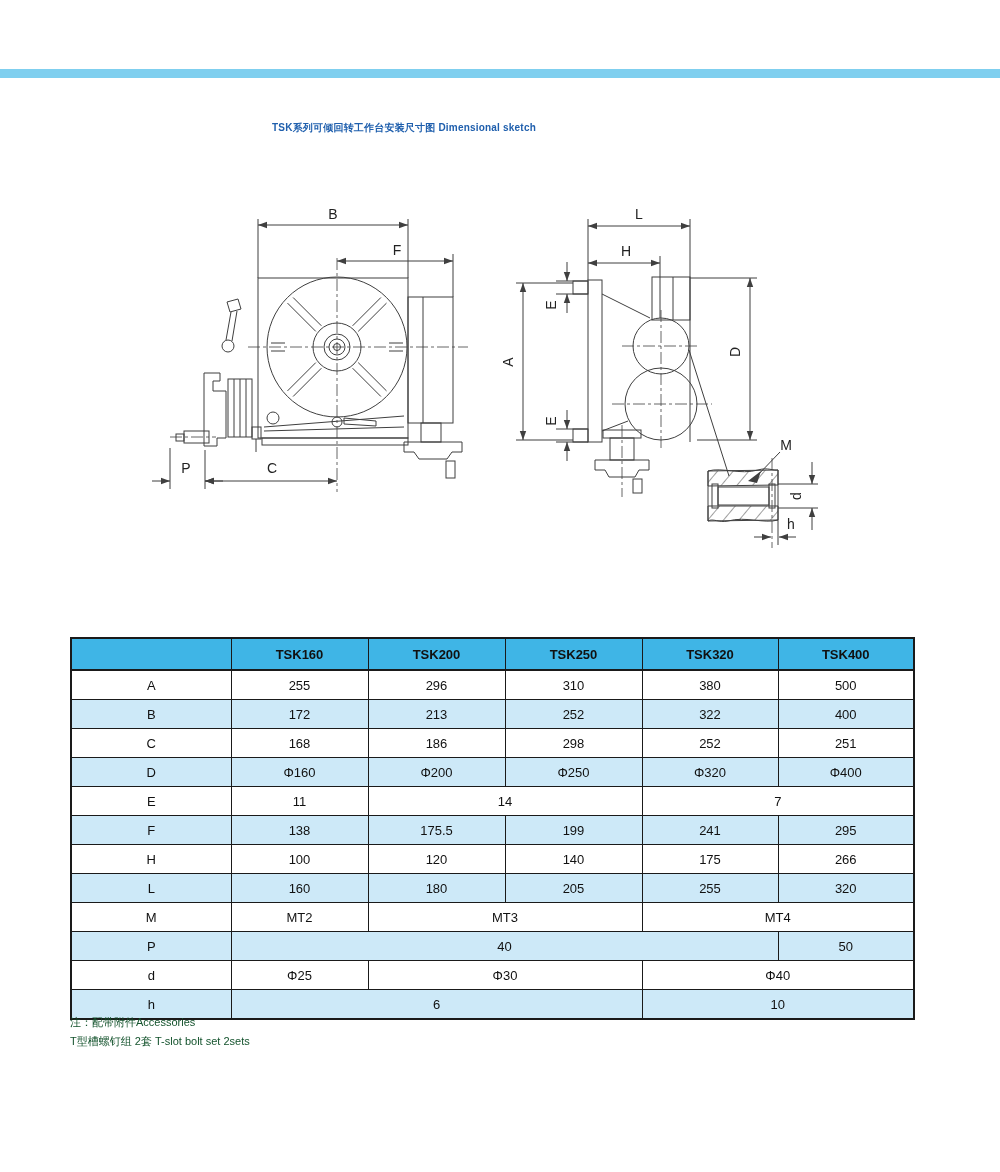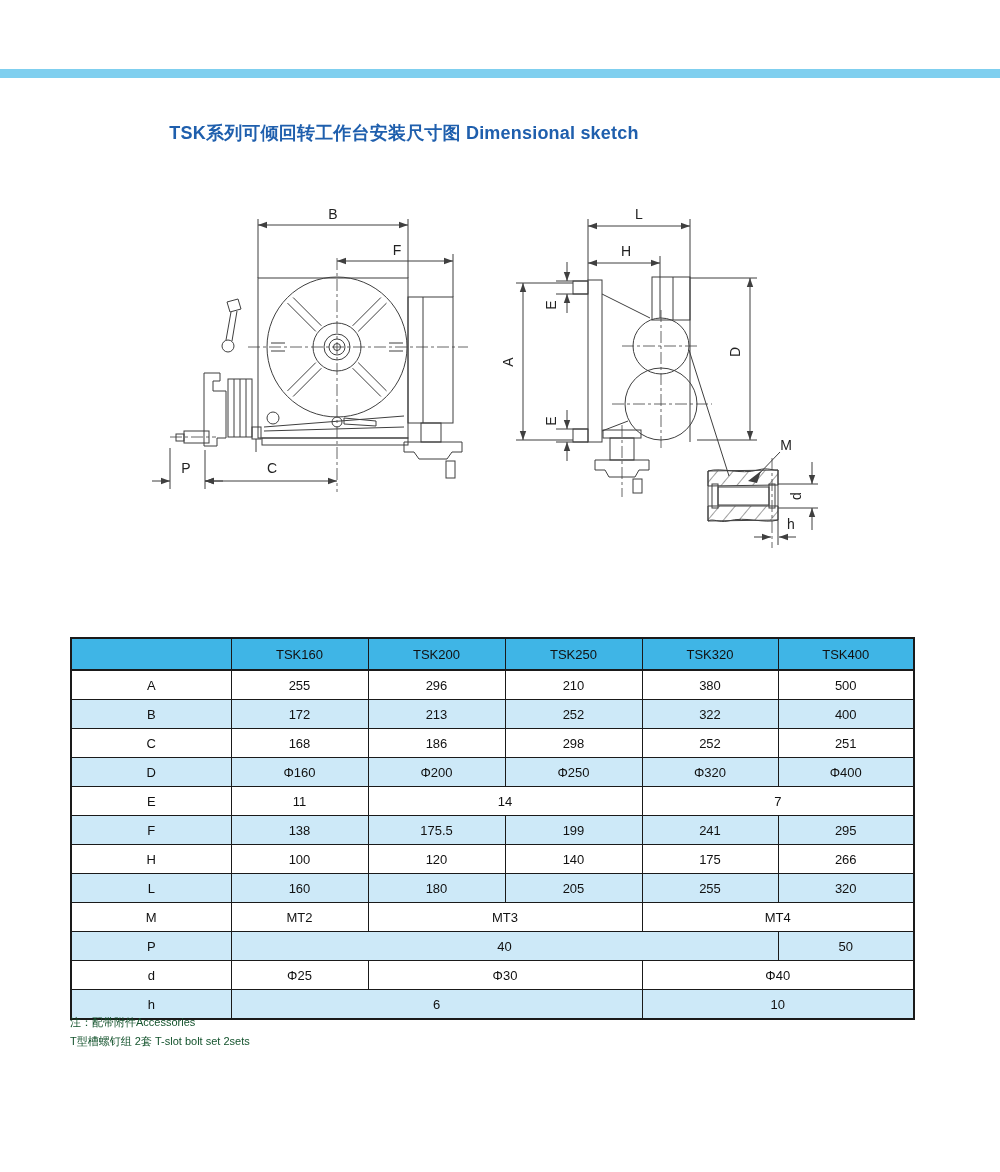--- a/index.html
+++ b/index.html
@@ -11,21 +11,21 @@
     color:#1a1a1a;
     overflow:hidden;
   }
   #accent-bar{
     position:absolute;left:0;top:69px;width:1000px;height:9px;
     background:var(--accent-bar,#7FCFEF);
   }
   #page-title{
     position:absolute;left:0;top:121px;width:808px;
     text-align:center;
-    font-size:18px;font-weight:600;
+    font-size:10px;font-weight:600;
     color:var(--title-text,#1F5FAD);
     letter-spacing:.2px;
   }
   
   #drawing{
     position:absolute;left:145px;top:200px;width:715px;height:355px;
     color:var(--drawing-stroke,#3f3f3f);
   }
   #drawing .ln{fill:none;stroke:currentColor;stroke-width:1;}
   #drawing .cl{fill:none;stroke:currentColor;stroke-width:0.8;stroke-dasharray:12 3 3 3;}
@@ -45,21 +45,21 @@
     font-size:13px;color:#111;
   }
   #dimensions-table th,#dimensions-table td{
     border:1px solid var(--table-border,#1a1a1a);
     text-align:center;vertical-align:middle;
     padding:0;height:28px;overflow:hidden;
   }
   #dimensions-table{border:2px solid var(--table-border,#1a1a1a);}
   #dimensions-table thead th{
     background:var(--table-header-bg,#3FB5E6);
-    font-weight:400;height:30px;
+    font-weight:700;height:30px;
     border-bottom-width:2px;
   }
   #dimensions-table tr.alt td{background:var(--table-row-alt-bg,#CDE9F8);}
   
   .note-block{
     position:absolute;left:70px;
     font-size:11px;line-height:19px;color:#14532d;margin-top:8px;
   }
   #notes{top:1005px;}
   #optional-notes{top:1068px;}
@@ -257,21 +257,21 @@
         <th>TSK250</th>
         <th>TSK320</th>
         <th>TSK400</th>
       </tr>
     </thead>
     <tbody>
       <tr>
         <td>A</td>
         <td>255</td>
         <td>296</td>
-        <td>210</td>
+        <td>310</td>
         <td>380</td>
         <td>500</td>
       </tr>
       <tr class="alt">
         <td>B</td>
         <td>172</td>
         <td>213</td>
         <td>252</td>
         <td>322</td>
         <td>400</td>

